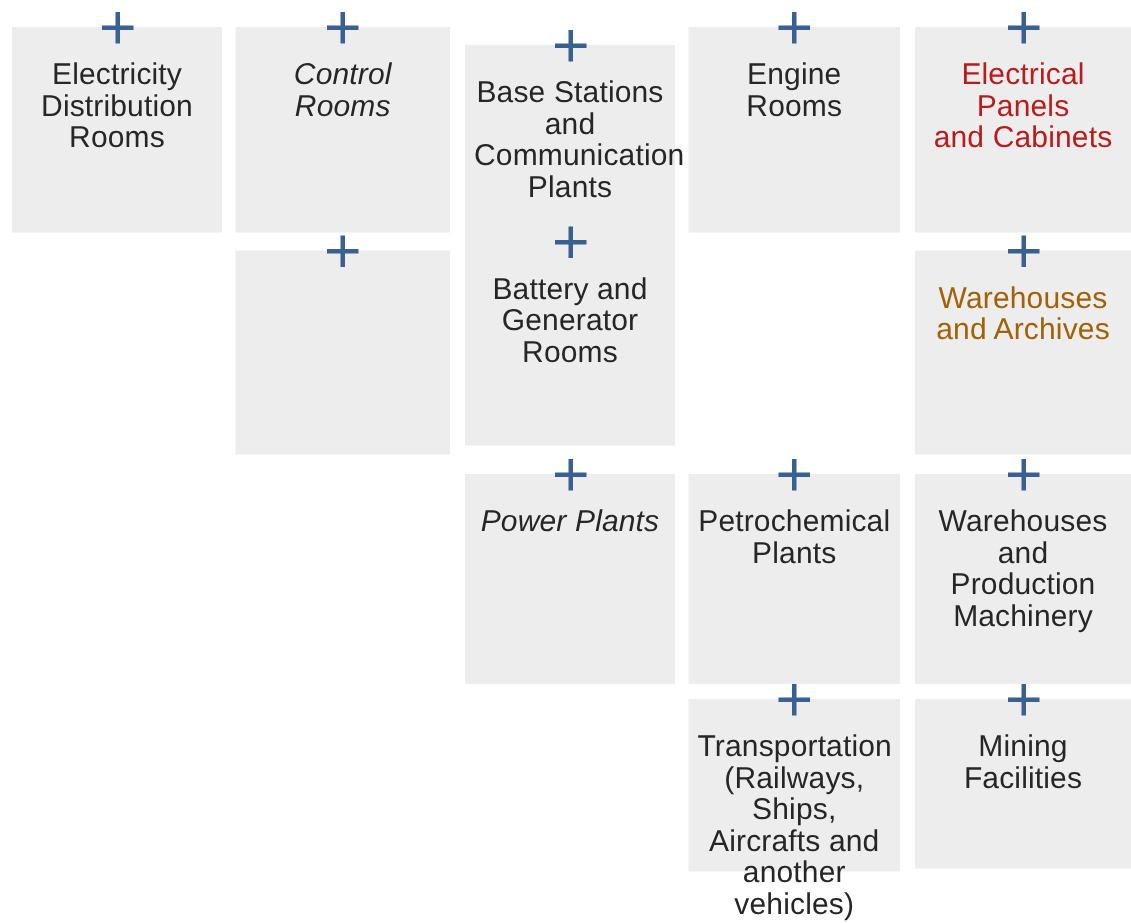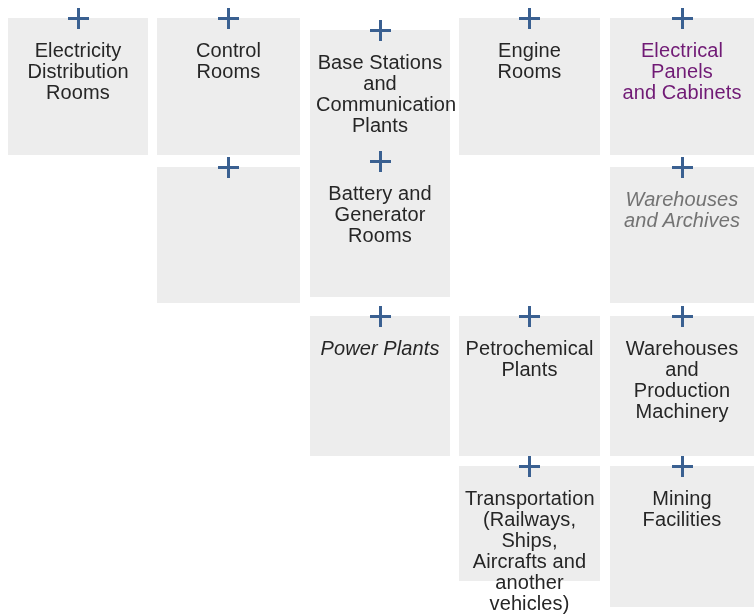--- a/index.html
+++ b/index.html
@@ -96,21 +96,21 @@
 <div id="board" style="width: 754px; height: 615px; background: rgb(255, 255, 255);">
     <div class="column" style="left: 8px; width: 140px;">
       <div class="card" style="top: 8px; height: 147px;">
         <div class="card-surface" style="background: rgb(237, 237, 237);"></div>
         <div class="plus-icon"></div>
         <div class="card-label" style="color: rgb(38, 38, 38);">Electricity
 Distribution
 Rooms</div>
       </div>
     </div>
-    <div class="column" style="left: 157px; width: 143px;">
+    <div class="column" style="left: 157px; width: 143px; font-style: italic;">
       <div class="card" style="top: 8px; height: 147px;">
         <div class="card-surface" style="background: rgb(237, 237, 237);"></div>
         <div class="plus-icon"></div>
         <div class="card-label" style="color: rgb(38, 38, 38);">Control
 Rooms</div>
       </div>
       <div class="card" style="top: 157px; height: 146px;">
         <div class="card-surface" style="background: rgb(237, 237, 237);"></div>
         <div class="plus-icon"></div>
       </div>
@@ -156,36 +156,36 @@
         <div class="card-label" style="color: rgb(38, 38, 38);">Transportation
 (Railways, Ships,
 Aircrafts and
 another vehicles)</div>
       </div>
     </div>
     <div class="column" style="left: 610px; width: 144px;">
       <div class="card" style="top: 8px; height: 147px;">
         <div class="card-surface" style="background: rgb(237, 237, 237);"></div>
         <div class="plus-icon"></div>
-        <div class="card-label" style="color: #701a75;">Electrical Panels
+        <div class="card-label" style="color: #b91c1c;">Electrical Panels
 and Cabinets</div>
       </div>
       <div class="card" style="top: 157px; height: 146px;">
         <div class="card-surface" style="background: rgb(237, 237, 237);"></div>
         <div class="plus-icon"></div>
-        <div class="card-label" style="color: #737373; font-style: italic;">Warehouses
+        <div class="card-label" style="color: #a16207;">Warehouses
 and Archives</div>
       </div>
       <div class="card" style="top: 306px; height: 150px;">
         <div class="card-surface" style="background: rgb(237, 237, 237);"></div>
         <div class="plus-icon"></div>
         <div class="card-label" style="color: rgb(38, 38, 38);">Warehouses and
 Production
 Machinery</div>
       </div>
-      <div class="card" style="top: 456px; height: 151px;">
+      <div class="card" style="top: 456px; height: 123px;">
         <div class="card-surface" style="background: rgb(237, 237, 237);"></div>
         <div class="plus-icon"></div>
         <div class="card-label" style="color: rgb(38, 38, 38);">Mining
 Facilities</div>
       </div>
     </div>
   </div>
 
 </body></html>

